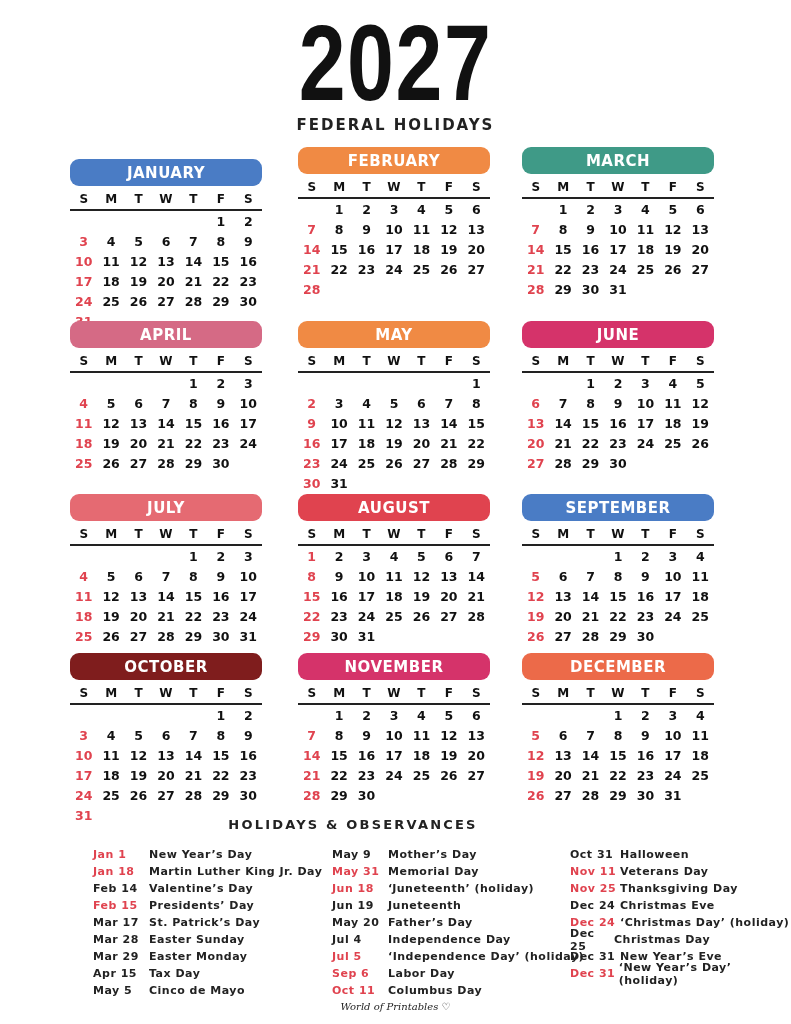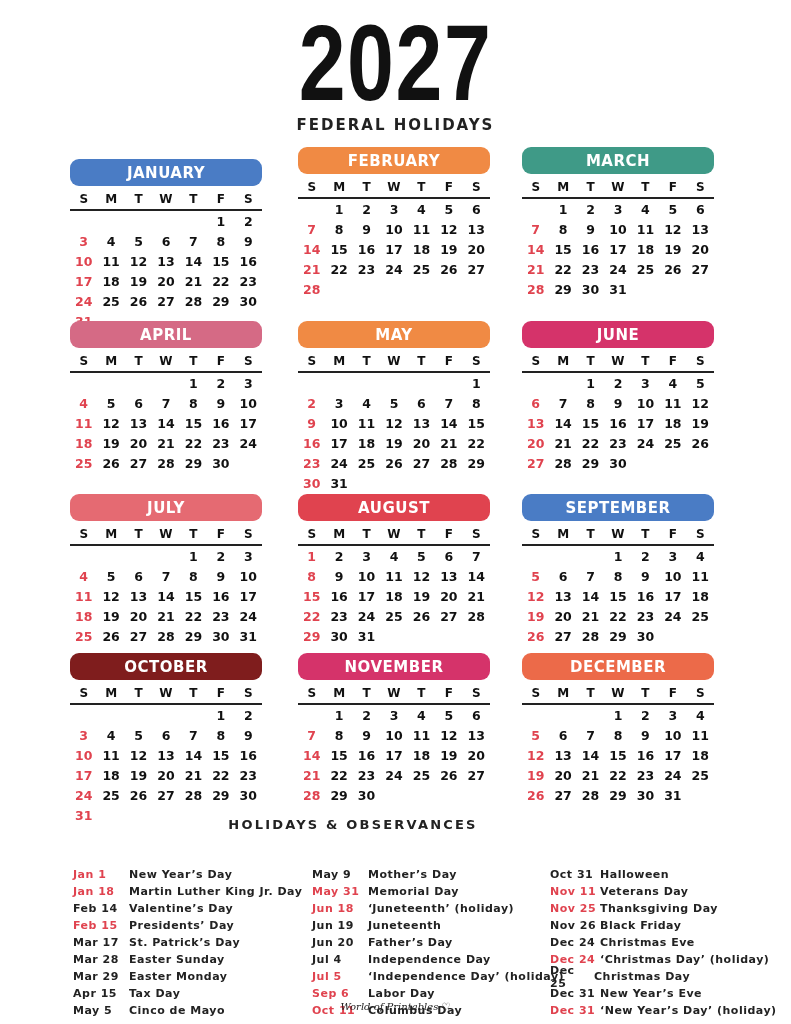--- a/index.html
+++ b/index.html
@@ -15,21 +15,21 @@
   .mhead { height:27px; border-radius:9px; color:#fff; font-weight:700; font-size:15px;
            letter-spacing:0.5px; display:flex; align-items:center; justify-content:center; }
   .dows { display:grid; grid-template-columns:repeat(7, 1fr); margin-top:3px; height:20px;
           border-bottom:2.5px solid #222; align-items:center; }
   .dow { text-align:center; font-weight:700; font-size:12px; color:#111; }
   .days { display:grid; grid-template-columns:repeat(7, 1fr); grid-auto-rows:20px; margin-top:1px; }
   .day { text-align:center; font-weight:700; font-size:12.5px; line-height:20px; color:#111; }
   .day.sun { color:#e0434f; }
   .hol-title { position:absolute; top:817px; left:0; width:706px; text-align:center;
                font-size:13px; font-weight:600; letter-spacing:2.2px; color:#222; }
-  .hcol { position:absolute; top:866px; }
+  .hcol { position:absolute; top:846px;margin-left:20px; }
   .hrow { display:flex; height:17px; align-items:center; font-size:11px; font-weight:700; letter-spacing:0.5px; }
   .hdate { color:#222; }
   .hdate.red { color:#e0434f; }
   .hname { color:#222; }
   .footer { position:absolute; top:1001px; left:0; width:791px; text-align:center;
             font-family:"DejaVu Serif", serif; font-style:italic; font-size:10px; color:#222; }
 </style>
 </head>
 <body>
 
@@ -658,21 +658,21 @@
     </div>
     <div class="hrow">
       <span class="hdate red" style="width: 56px;">Jun 18</span>
       <span class="hname">‘Juneteenth’ (holiday)</span>
     </div>
     <div class="hrow">
       <span class="hdate" style="width: 56px;">Jun 19</span>
       <span class="hname">Juneteenth</span>
     </div>
     <div class="hrow">
-      <span class="hdate" style="width: 56px;">Jun 20</span>
+      <span class="hdate" style="width: 56px;">May 20</span>
       <span class="hname">Father’s Day</span>
     </div>
     <div class="hrow">
       <span class="hdate" style="width: 56px;">Jul 4</span>
       <span class="hname">Independence Day</span>
     </div>
     <div class="hrow">
       <span class="hdate red" style="width: 56px;">Jul 5</span>
       <span class="hname">‘Independence Day’ (holiday)</span>
     </div>
@@ -690,24 +690,20 @@
       <span class="hdate" style="width: 50px;">Oct 31</span>
       <span class="hname">Halloween</span>
     </div>
     <div class="hrow">
       <span class="hdate red" style="width: 50px;">Nov 11</span>
       <span class="hname">Veterans Day</span>
     </div>
     <div class="hrow">
       <span class="hdate red" style="width: 50px;">Nov 25</span>
       <span class="hname">Thanksgiving Day</span>
-    </div>
-    <div class="hrow">
-      <span class="hdate" style="width: 50px;">Nov 26</span>
-      <span class="hname">Black Friday</span>
     </div>
     <div class="hrow">
       <span class="hdate" style="width: 50px;">Dec 24</span>
       <span class="hname">Christmas Eve</span>
     </div>
     <div class="hrow">
       <span class="hdate red" style="width: 50px;">Dec 24</span>
       <span class="hname">‘Christmas Day’ (holiday)</span>
     </div>
     <div class="hrow">

